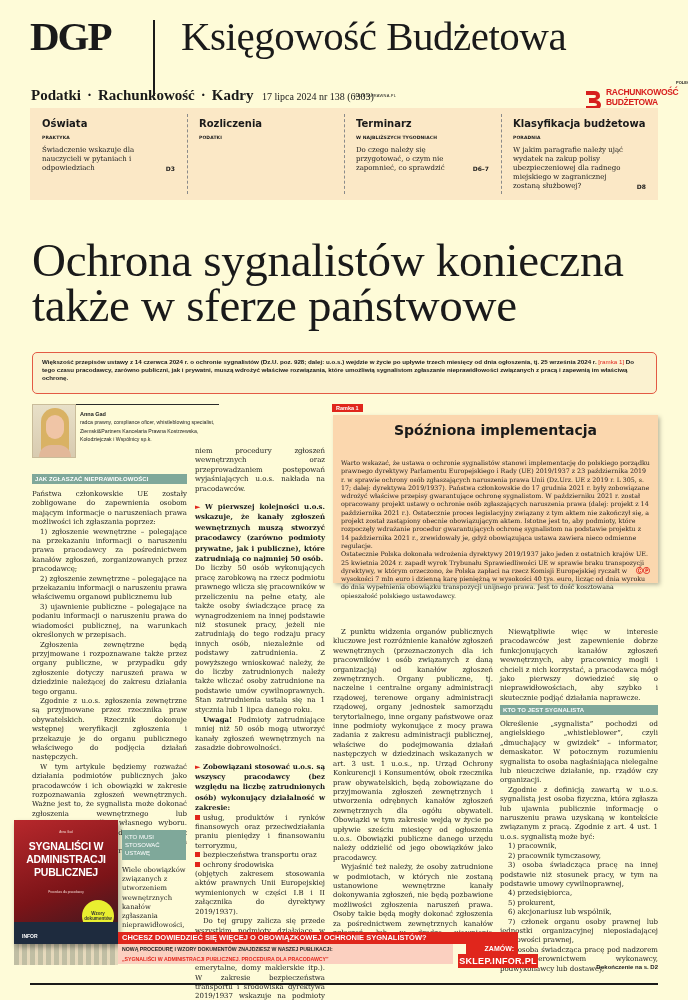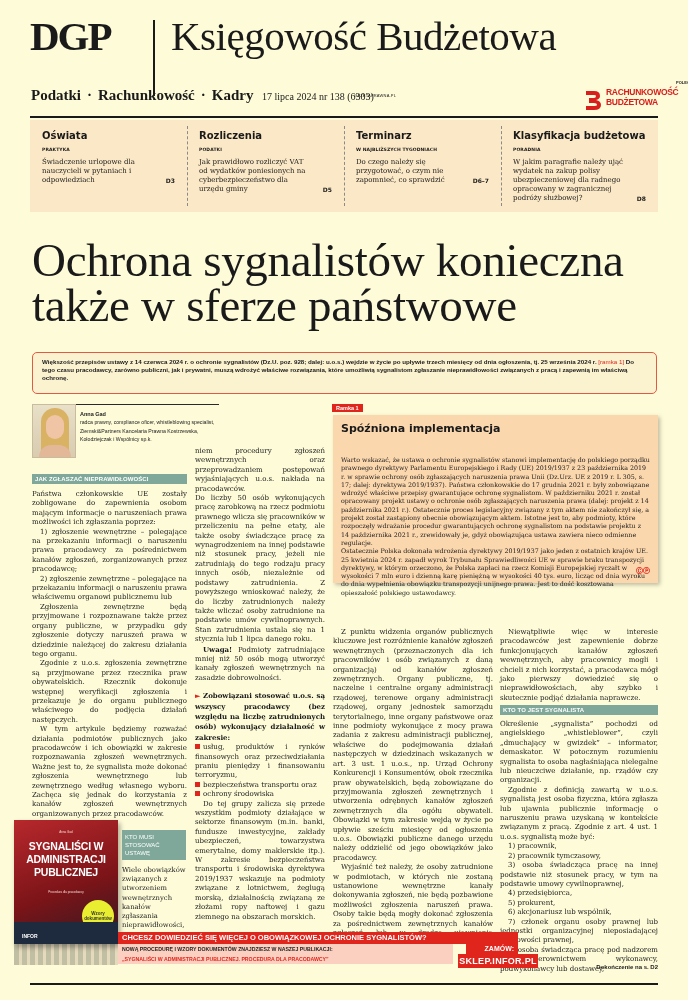--- a/index.html
+++ b/index.html
@@ -2,35 +2,35 @@
 <html><head>
 <meta charset="utf-8">
 <style>
   * { box-sizing: border-box; margin: 0; padding: 0; }
   html, body { width: 688px; height: 1000px; overflow: hidden; }
   body { background: #fefbd8; font-family: "DejaVu Serif", serif; color: #1a1a1a; position: relative; }
 
   .masthead { position: absolute; left: 30px; top: 14px; width: 640px; height: 40px; }
   .brand { position: absolute; left: 0; top: 0; font-family: "Liberation Serif", serif; font-weight: bold; font-size: 41px; letter-spacing: -2px; line-height: 44px; }
   .brand-sep { position: absolute; left: 123px; top: 6px; width: 2px; height: 76px; background: #1a1a1a; }
-  .pub-title { position: absolute; left: 141px; top: 0; font-family: "Liberation Serif", serif; font-size: 41px; line-height: 44px; letter-spacing: -0.5px; white-space: nowrap; }
+  .pub-title { position: absolute; left: 151px; top: 0; font-family: "Liberation Serif", serif; font-size: 41px; line-height: 44px; letter-spacing: -0.5px; white-space: nowrap; }
 
   .subline { position: absolute; left: 31px; top: 87px; font-family: "Liberation Serif", serif; font-weight: bold; font-size: 15px; white-space: nowrap; }
   .subline .sep { margin: 0 6px; }
   .issue { position: absolute; left: 262px; top: 91px; font-family: "Liberation Serif", serif; font-size: 10px; white-space: nowrap; }
   .site { position: absolute; left: 354px; top: 93px; font-family: "Liberation Sans", sans-serif; font-size: 4px; letter-spacing: 0.2px; }
 
   .partner { position: absolute; left: 584px; top: 80px; }
   .partner .poleca { position: absolute; left: 92px; top: 0; font-family: "Liberation Sans", sans-serif; font-size: 4px; font-weight: bold; }
   .partner .rb-logo { position: absolute; left: 0; top: 8px; width: 20px; height: 24px; }
   .partner .rb-text { position: absolute; left: 22px; top: 7px; font-family: "Liberation Sans", sans-serif; font-weight: bold; font-size: 8.5px; line-height: 10px; color: #d7201e; letter-spacing: -0.3px; white-space: nowrap; }
 
   .top-rule { position: absolute; left: 30px; top: 116px; width: 628px; height: 2px; background: #1a1a1a; }
 
-  .teasers { position: absolute; left: 30px; top: 120px; width: 628px; height: 92px; background: #fbe8c6; display: flex; }
+  .teasers { position: absolute; left: 30px; top: 108px; width: 628px; height: 92px; background: #fbe8c6; display: flex; }
   .teaser { position: relative; flex: 1; padding: 10px 12px 0 12px; }
   .teaser + .teaser::before { content: ""; position: absolute; left: 0; top: 6px; height: 80px; border-left: 1px dashed #8a8a8a; }
   .teaser .t-title { font-family: "DejaVu Sans", sans-serif; font-weight: bold; font-size: 10px; margin-bottom: 6px; }
   .teaser .t-kicker { font-family: "DejaVu Sans", sans-serif; font-weight: bold; font-size: 4.5px; margin-bottom: 6px; letter-spacing: 0.1px; }
   .teaser .t-text { font-family: "DejaVu Serif", serif; font-size: 7px; line-height: 9px; padding-right: 20px; position: relative; }
   .teaser .t-page { position: absolute; right: 0; bottom: 0; font-family: "DejaVu Sans", sans-serif; font-weight: bold; font-size: 6px; }
 
   .headline { position: absolute; left: 32px; top: 238px; font-family: "Liberation Serif", serif; font-size: 47px; line-height: 45px; letter-spacing: -0.3px; }
   .headline div { white-space: nowrap; }
 
@@ -50,21 +50,21 @@
   .author .face { position: absolute; left: 13px; top: 10px; width: 18px; height: 24px; border-radius: 9px; background: #f0c5a6; }
   .author .body { position: absolute; left: 6px; top: 40px; width: 32px; height: 16px; border-radius: 12px 12px 0 0; background: #e2b899; }
   .author .rule { position: absolute; left: 44px; top: 0; width: 143px; height: 1px; background: #2a2a2a; }
   .author .name { position: absolute; left: 48px; top: 7px; font-family: "Liberation Sans", sans-serif; font-weight: bold; font-size: 5.5px; }
   .author .bio { position: absolute; left: 48px; top: 14px; width: 140px; font-family: "Liberation Sans", sans-serif; font-size: 5.2px; line-height: 8.5px; color: #222; }
 
   .section-bar { position: absolute; height: 10px; background: #7fa89a; color: #fff; font-family: "Liberation Sans", sans-serif; font-weight: bold; font-size: 6px; line-height: 10px; padding-left: 3px; letter-spacing: 0.1px; }
 
   .ramka-tag { position: absolute; left: 332px; top: 404px; background: #e0261c; color: #fff; font-family: "Liberation Sans", sans-serif; font-weight: bold; font-size: 5.5px; padding: 1px 4px; }
   .ramka-box { position: absolute; left: 333px; top: 415px; width: 325px; height: 168px; background: #fbd7ae; box-shadow: 2px 2px 4px rgba(0,0,0,0.25); padding: 7px 8px; }
-  .ramka-box .r-title { font-family: "DejaVu Sans", sans-serif; font-weight: bold; font-size: 11px; margin-bottom: 21px; }
+  .ramka-box .r-title { font-family: "DejaVu Sans", sans-serif; font-weight: bold; font-size: 14px; margin-bottom: 21px; text-align: center; }
   .ramka-box .r-text { font-family: "DejaVu Serif", serif; font-size: 6.3px; line-height: 8.3px; }
   .ramka-box .r-icon { position: absolute; right: 8px; bottom: 7px; font-size: 7px; color: #e0261c; font-weight: bold; font-family: "DejaVu Sans", sans-serif; }
 
   .book { position: absolute; left: 14px; top: 820px; width: 104px; height: 124px; background: linear-gradient(160deg, #b7282c 0%, #7c1418 55%, #2f1a22 100%); box-shadow: 2px 3px 5px rgba(0,0,0,0.35); }
   .book .b-author { position: absolute; left: 0; width: 100%; top: 10px; text-align: center; font-family: "Liberation Sans", sans-serif; font-size: 3px; color: #f1d7cf; }
   .book .b-title { position: absolute; left: 2px; width: 100px; top: 20px; text-align: center; font-family: "Liberation Sans", sans-serif; font-weight: bold; font-size: 10.5px; line-height: 13px; color: #fff; letter-spacing: -0.2px; }
   .book .b-sub { position: absolute; left: 0; width: 100%; top: 70px; text-align: center; font-family: "Liberation Sans", sans-serif; font-size: 3px; color: #f3d7d0; }
   .book .b-badge { position: absolute; left: 68px; top: 80px; width: 32px; height: 32px; border-radius: 50%; background: #e9ef30; color: #333; font-family: "Liberation Sans", sans-serif; font-size: 4.5px; font-weight: bold; text-align: center; line-height: 5px; padding-top: 11px; }
   .book .b-keys { position: absolute; left: 0; top: 115px; width: 100%; height: 30px; background: repeating-linear-gradient(90deg, rgba(0,0,0,0.35) 0 5px, rgba(80,10,14,0.2) 5px 8px); opacity: 0.7; }
   .book .b-foot { position: absolute; left: 0; bottom: 0; width: 100%; height: 22px; background: #1e2b3e; }
@@ -107,36 +107,35 @@
     <div>BUDŻETOWA</div>
   </div>
 </div>
 
 <div class="top-rule"></div>
 
 <div class="teasers">
   <div class="teaser">
     <div class="t-title">Oświata</div>
     <div class="t-kicker">PRAKTYKA</div>
-    <div class="t-text"><span>Świadczenie urlopowe dla nauczycieli w pytaniach i odpowiedziach</span><span class="t-page">D3</span></div>
+    <div class="t-text"><span>Świadczenie wskazuje dla nauczycieli w pytaniach i odpowiedziach</span><span class="t-page">D3</span></div>
   </div>
   <div class="teaser">
     <div class="t-title">Rozliczenia</div>
     <div class="t-kicker">PODATKI</div>
-    <div class="t-text"><span>Jak prawidłowo rozliczyć VAT od wydatków poniesionych na cyberbezpieczeństwo dla urzędu gminy</span><span class="t-page">D5</span></div>
   </div>
   <div class="teaser">
     <div class="t-title">Terminarz</div>
     <div class="t-kicker">W NAJBLIŻSZYCH TYGODNIACH</div>
     <div class="t-text"><span>Do czego należy się przygotować, o czym nie zapomnieć, co sprawdzić</span><span class="t-page">D6–7</span></div>
   </div>
   <div class="teaser">
     <div class="t-title">Klasyfikacja budżetowa</div>
     <div class="t-kicker">PORADNIA</div>
-    <div class="t-text"><span>W jakim paragrafie należy ująć wydatek na zakup polisy ubezpieczeniowej dla radnego opracowany w zagranicznej podróży służbowej?</span><span class="t-page">D8</span></div>
+    <div class="t-text"><span>W jakim paragrafie należy ująć wydatek na zakup polisy ubezpieczeniowej dla radnego miejskiego w zagranicznej zostaną służbowej?</span><span class="t-page">D8</span></div>
   </div>
 </div>
 
 <div class="headline">
   <div>Ochrona sygnalistów konieczna</div>
   <div>także w sferze państwowe</div>
 </div>
 
 <div class="lead">
   <span>Większość przepisów ustawy z 14 czerwca 2024 r. o ochronie sygnalistów (Dz.U. poz. 928; dalej: u.o.s.) wejdzie w życie po upływie trzech miesięcy od dnia ogłoszenia, tj. 25 września 2024 r. </span><span class="ramka-ref">[ramka 1]</span><span> Do tego czasu pracodawcy, zarówno publiczni, jak i prywatni, muszą wdrożyć właściwe rozwiązania, które umożliwią sygnalistom zgłaszanie nieprawidłowości związanych z pracą i zapewnią im właściwą ochronę.</span>
@@ -152,20 +151,21 @@
   <div class="name">Anna Gad</div>
   <div class="bio">radca prawny, compliance oficer, whistleblowing specialist, Ziemski&amp;Partners Kancelaria Prawna Kostrzewska, Kołodziejczak i Wspólnicy sp.k.</div>
 </div>
 
 <div class="section-bar" style="left:32px; top:474px; width:155px;">JAK ZGŁASZAĆ NIEPRAWIDŁOWOŚCI</div>
 
 <div class="col" style="left:32px; top:490px; width:155px;">
   <p>Państwa członkowskie UE zostały zobligowane do zapewnienia osobom mającym informacje o naruszeniach prawa możliwości ich zgłaszania poprzez:</p>
   <p class="ind">1) zgłoszenie wewnętrzne – polegające na przekazaniu informacji o naruszeniu prawa pracodawcy za pośrednictwem kanałów zgłoszeń, zorganizowanych przez pracodawcę;</p>
   <p class="ind">2) zgłoszenie zewnętrzne – polegające na przekazaniu informacji o naruszeniu prawa właściwemu organowi publicznemu lub</p>
+  <p class="ind">3) ujawnienie publiczne – polegające na podaniu informacji o naruszeniu prawa do wiadomości publicznej, na warunkach określonych w przepisach.</p>
   <p class="ind">Zgłoszenia zewnętrzne będą przyjmowane i rozpoznawane także przez organy publiczne, w przypadku gdy zgłoszenie dotyczy naruszeń prawa w dziedzinie należącej do zakresu działania tego organu.</p>
   <p class="ind">Zgodnie z u.o.s. zgłoszenia zewnętrzne są przyjmowane przez rzecznika praw obywatelskich. Rzecznik dokonuje wstępnej weryfikacji zgłoszenia i przekazuje je do organu publicznego właściwego do podjęcia działań następczych.</p>
   <p class="ind">W tym artykule będziemy rozważać działania podmiotów publicznych jako pracodawców i ich obowiązki w zakresie rozpoznawania zgłoszeń wewnętrznych. Ważne jest to, że sygnalista może dokonać zgłoszenia wewnętrznego lub zewnętrznego według własnego wyboru. Zachęca się jednak do korzystania z kanałów zgłoszeń wewnętrznych organizowanych przez pracodawców.</p>
 </div>
 
 <div class="book">
   <div class="b-author">Anna Gad</div>
   <div class="b-title">SYGNALIŚCI W ADMINISTRACJI PUBLICZNEJ</div>
   <div class="b-sub">Procedura dla pracodawcy</div>
   <div class="b-keys"></div>
@@ -174,26 +174,28 @@
   <div class="b-logo">INFOR</div>
 </div>
 
 <div class="kto-bar">KTO MUSI STOSOWAĆ USTAWĘ</div>
 <div class="col" style="left:122px; top:866px; width:64px; font-size:6.8px; line-height:9.2px; text-align:left;">
   <p>Wiele obowiązków związanych z utworzeniem wewnętrznych kanałów zgłaszania nieprawidłowości, opracowa-</p>
 </div>
 
 <div class="col" style="left:195px; top:400px; width:130px;margin-top:47px;">
   <p>niem procedury zgłoszeń wewnętrznych oraz przeprowadzaniem postępowań wyjaśniających u.o.s. nakłada na pracodawców.</p>
+  <p style="margin-top:8px;"><span class="arrow">►</span> <b>W pierwszej kolejności u.o.s. wskazuje, że kanały zgłoszeń wewnętrznych muszą stworzyć pracodawcy (zarówno podmioty prywatne, jak i publiczne), które zatrudniają co najmniej 50 osób.</b></p>
   <p>Do liczby 50 osób wykonujących pracę zarobkową na rzecz podmiotu prawnego wlicza się pracowników w przeliczeniu na pełne etaty, ale także osoby świadczące pracę za wynagrodzeniem na innej podstawie niż stosunek pracy, jeżeli nie zatrudniają do tego rodzaju pracy innych osób, niezależnie od podstawy zatrudnienia. Z powyższego wnioskować należy, że do liczby zatrudnionych należy także wliczać osoby zatrudnione na podstawie umów cywilnoprawnych. Stan zatrudnienia ustala się na 1 stycznia lub 1 lipca danego roku.</p>
   <p class="ind"><b>Uwaga!</b><span> Podmioty zatrudniające mniej niż 50 osób mogą utworzyć kanały zgłoszeń wewnętrznych na zasadzie dobrowolności.</span></p>
   <p style="margin-top:8px;"><span class="arrow">►</span> <b>Zobowiązani stosować u.o.s. są wszyscy pracodawcy (bez względu na liczbę zatrudnionych osób) wykonujący działalność w zakresie:</b></p>
   <p><span class="sq"></span><span>usług, produktów i rynków finansowych oraz przeciwdziałania praniu pieniędzy i finansowaniu terroryzmu,</span></p>
   <p><span class="sq"></span><span>bezpieczeństwa transportu oraz</span></p>
   <p><span class="sq"></span><span>ochrony środowiska</span></p>
+  <p>(objętych zakresem stosowania aktów prawnych Unii Europejskiej wymienionych w części I.B i II załącznika do dyrektywy 2019/1937).</p>
   <p class="ind">Do tej grupy zalicza się przede wszystkim podmioty działające w sektorze finansowym (m.in. banki, fundusze inwestycyjne, zakłady ubezpieczeń, towarzystwa emerytalne, domy maklerskie itp.). W zakresie bezpieczeństwa transportu i środowiska dyrektywa 2019/1937 wskazuje na podmioty związane z lotnictwem, żeglugą morską, działalnością związaną ze złożami ropy naftowej i gazu ziemnego na obszarach morskich.</p>
 
 </div>
 
 <div class="ramka-tag">Ramka 1</div>
 <div class="ramka-box">
   <div class="r-title">Spóźniona implementacja</div>
   <div class="r-text">
     <p>Warto wskazać, że ustawa o ochronie sygnalistów stanowi implementację do polskiego porządku prawnego dyrektywy Parlamentu Europejskiego i Rady (UE) 2019/1937 z 23 października 2019 r. w sprawie ochrony osób zgłaszających naruszenia prawa Unii (Dz.Urz. UE z 2019 r. L 305, s. 17; dalej: dyrektywa 2019/1937). Państwa członkowskie do 17 grudnia 2021 r. były zobowiązane wdrożyć właściwe przepisy gwarantujące ochronę sygnalistom. W październiku 2021 r. został opracowany projekt ustawy o ochronie osób zgłaszających naruszenia prawa (dalej: projekt z 14 października 2021 r.). Ostatecznie proces legislacyjny związany z tym aktem nie zakończył się, a projekt został zastąpiony obecnie obowiązującym aktem. Istotne jest to, aby podmioty, które rozpoczęły wdrażanie procedur gwarantujących ochronę sygnalistom na podstawie projektu z 14 października 2021 r., zrewidowały je, gdyż obowiązująca ustawa zawiera nieco odmienne regulacje.</p>
     <p>Ostatecznie Polska dokonała wdrożenia dyrektywy 2019/1937 jako jeden z ostatnich krajów UE. 25 kwietnia 2024 r. zapadł wyrok Trybunału Sprawiedliwości UE w sprawie braku transpozycji dyrektywy, w którym orzeczono, że Polska zapłaci na rzecz Komisji Europejskiej ryczałt w wysokości 7 mln euro i dzienną karę pieniężną w wysokości 40 tys. euro, licząc od dnia wyroku do dnia wypełnienia obowiązku transpozycji unijnego prawa. Jest to dość kosztowana opieszałość polskiego ustawodawcy.</p>

